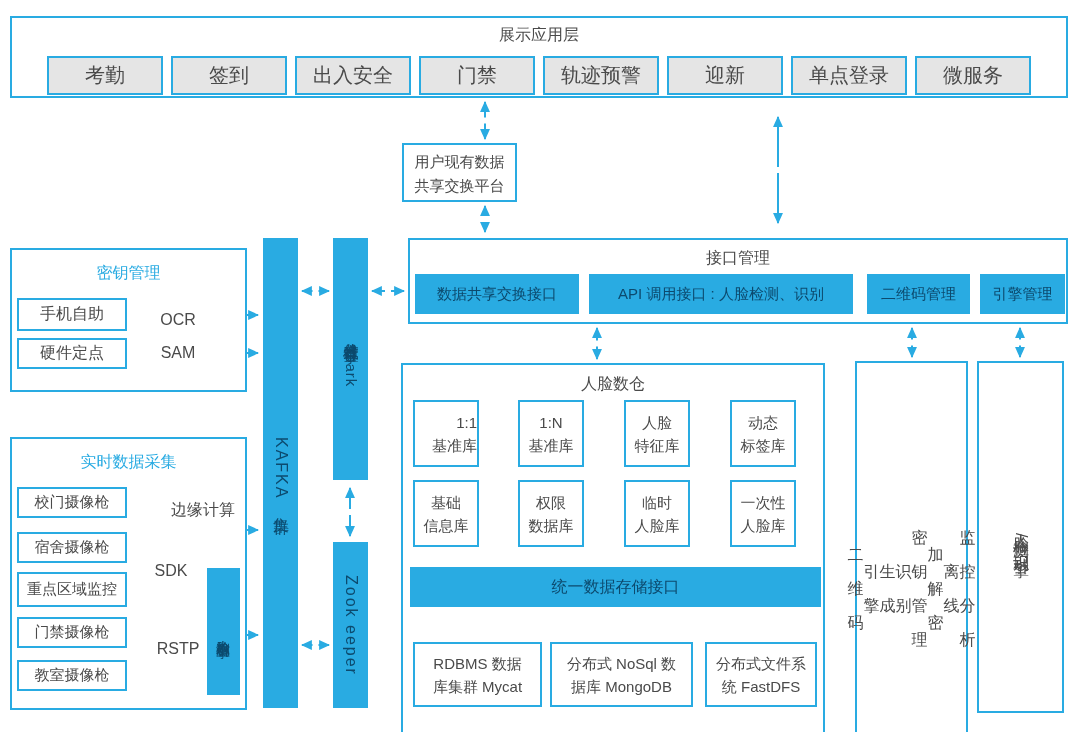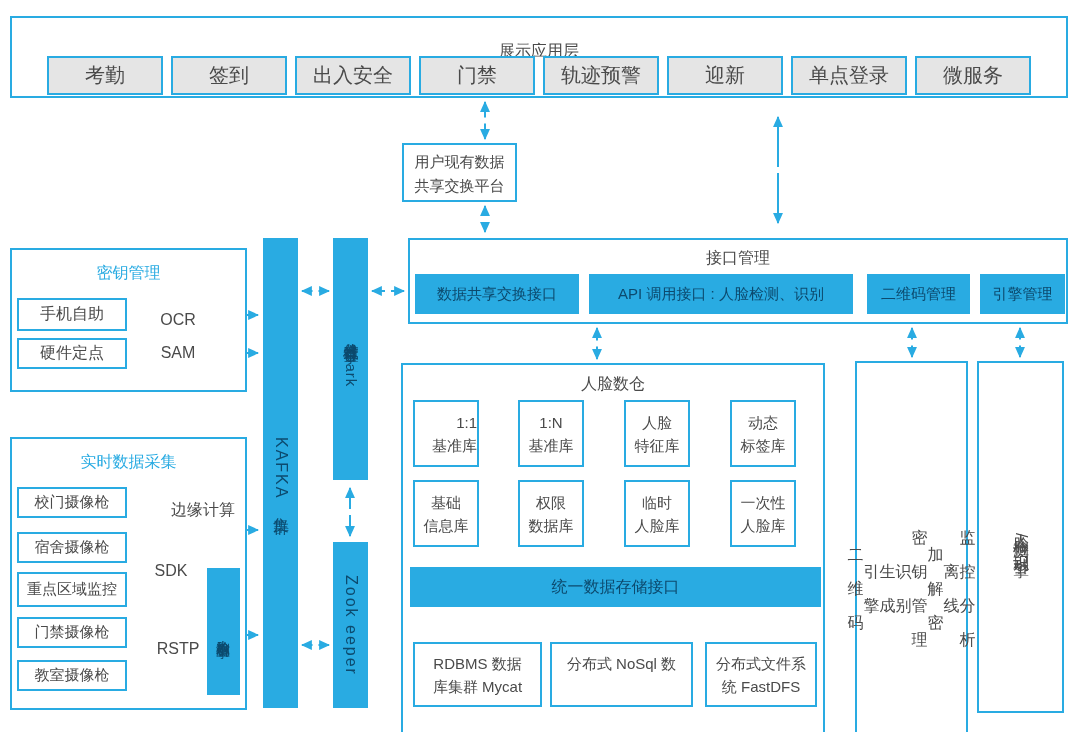--- a/index.html
+++ b/index.html
@@ -78,21 +78,21 @@
 
     <line x1="145" y1="530" x2="258" y2="530" marker-end="url(#ah)"></line>
 
     <line x1="145" y1="592" x2="202" y2="592" marker-end="url(#ah)"></line>
     <line x1="145" y1="659" x2="202" y2="659" marker-end="url(#ah)"></line>
 
     <line x1="240" y1="635" x2="258" y2="635" marker-end="url(#ah)"></line>
   </svg>
 
   <div class="abs box" style="left:10px;top:16px;width:1058px;height:82px;">
-    <div class="ttl" style="text-align:center;margin-top:23px;">展示应用层</div>
+    <div class="ttl" style="text-align:center;margin-top:7px;">展示应用层</div>
     <div class="abs btnrow" style="left:0;right:0;top:38px;">
       <div class="appbtn">考勤</div>
       <div class="appbtn">签到</div>
       <div class="appbtn">出入安全</div>
       <div class="appbtn">门禁</div>
       <div class="appbtn">轨迹预警</div>
       <div class="appbtn">迎新</div>
       <div class="appbtn">单点登录</div>
       <div class="appbtn">微服务</div>
     </div>
@@ -174,20 +174,21 @@
     </div>
 
     <div class="abs fill ctr" style="left:7px;top:202px;width:411px;height:40px;font-size:16px;">统一数据存储接口</div>
 
     <div class="abs box twoline" style="left:10px;top:277px;width:129px;height:65px;padding-top:8px;">
       <div>RDBMS 数据</div>
         <div>库集群 Mycat</div>
     </div>
     <div class="abs box twoline" style="left:147px;top:277px;width:143px;height:65px;padding-top:8px;">
       <div>分布式 NoSql 数</div>
+        <div>据库 MongoDB</div>
     </div>
     <div class="abs box twoline" style="left:302px;top:277px;width:112px;height:65px;padding-top:8px;">
       <div>分布式文件系</div>
         <div>统 FastDFS</div>
     </div>
   </div>
 
   <div class="abs box" style="left:855px;top:361px;width:113px;height:456px;display:flex;flex-direction:row;justify-content:center;align-items:center;font-size:16px;line-height:34px;text-align:center;">
     <div>二维码</div>
     <div>引擎</div>

